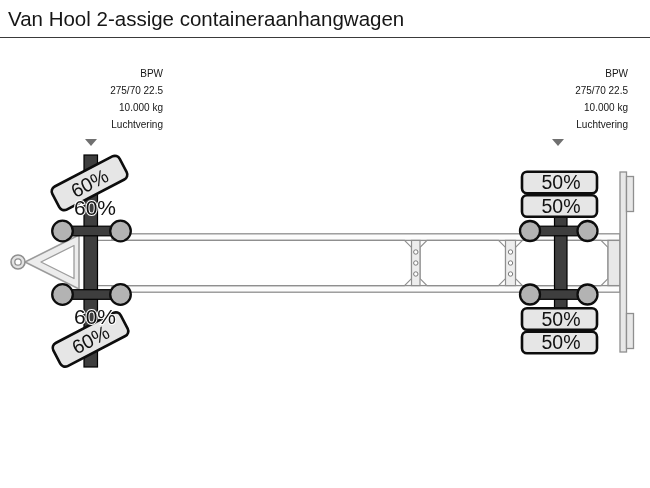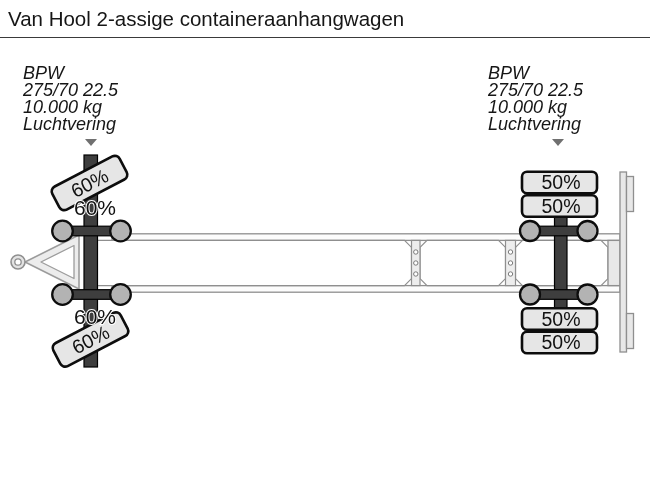--- a/index.html
+++ b/index.html
@@ -18,22 +18,22 @@
     color:var(--text); white-space:nowrap;
   }
   .divider{
     position:absolute; left:0; top:37px; width:650px; height:1px;
     background:var(--divider);
   }
   .reference{
     position:absolute; left:8px; top:43px; font-size:12.5px; color:var(--text);
   }
   .axle-label{
-    position:absolute; top:65px; width:140px; text-align:left;
-    font-size:18px; line-height:17px; color:var(--text);font-style:italic;
+    position:absolute; top:65px; width:140px; text-align:right;
+    font-size:10px; line-height:17px; color:var(--text);
   }
   .axle-label.front{left:23px;}
   .axle-label.rear{left:488px;}
   svg{position:absolute; left:0; top:0;}
   svg text{font-family:"Liberation Sans", sans-serif;}
   .tire{fill:var(--tire-fill); stroke:var(--outline); stroke-width:2.6;}
   .hub{fill:var(--hub-fill); stroke:var(--outline); stroke-width:2.3;}
   .axle{fill:var(--axle-fill); stroke:#000; stroke-width:1.2;}
   .rail{fill:#fcfcfc; stroke:var(--frame-stroke); stroke-width:1.3;}
   .panel{fill:#ffffff; stroke:var(--frame-stroke); stroke-width:1.2;}

